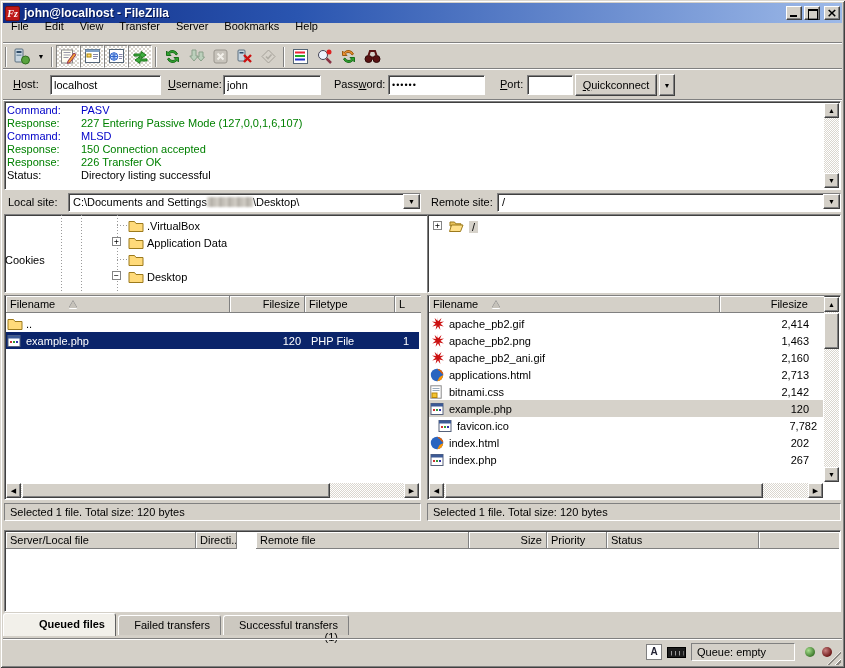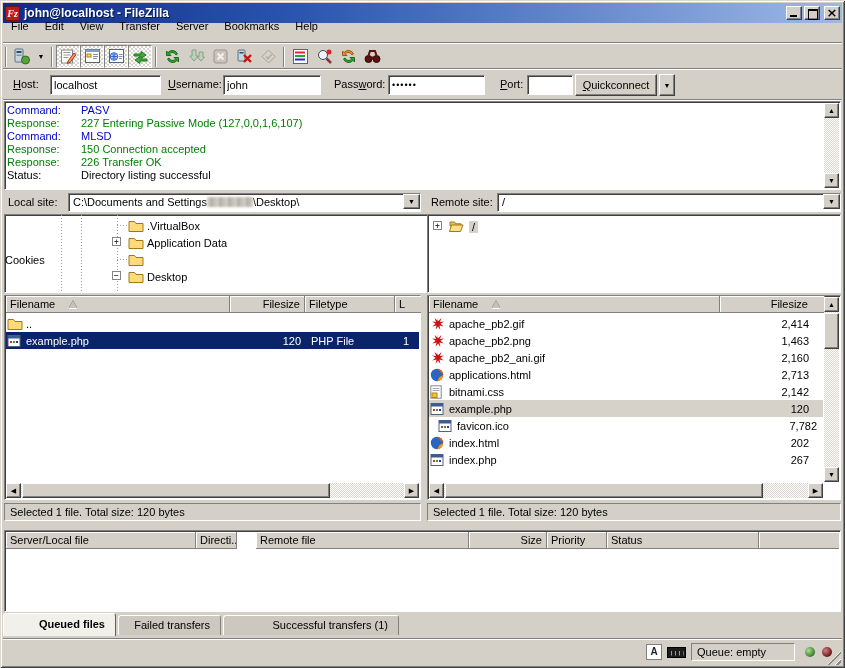--- a/index.html
+++ b/index.html
@@ -502,21 +502,21 @@
       <div class="hdrcell" style="left:463px;width:78px;text-align:right;">Size</div>
       <div class="hdrcell" style="left:541px;width:60px;">Priority</div>
       <div class="hdrcell" style="left:601px;width:152px;">Status</div>
       <div class="hdrcell" style="left:753px;right:0;border-right:none;"></div>
     </div>
     <div id="queuebody"></div>
   </div>
 
   <div class="tab active" style="left:3px;width:113px;">Queued files</div>
   <div class="tab" style="left:118px;width:103px;">Failed transfers</div>
-  <div class="tab" style="left:223px;width:176px;">Successful transfers (1)</div>
+  <div class="tab" style="left:223px;width:126px;">Successful transfers (1)</div>
 
   <div class="groove abs" style="top:638px;"></div>
 
   <div id="statusbar" class="abs">
     <span id="dtype">A</span>
     <span id="spd"></span>
     <span id="queuebox">Queue: empty</span>
     <span class="light" id="light-green"></span>
     <span class="light" id="light-red"></span>
     <span id="grip"></span>

